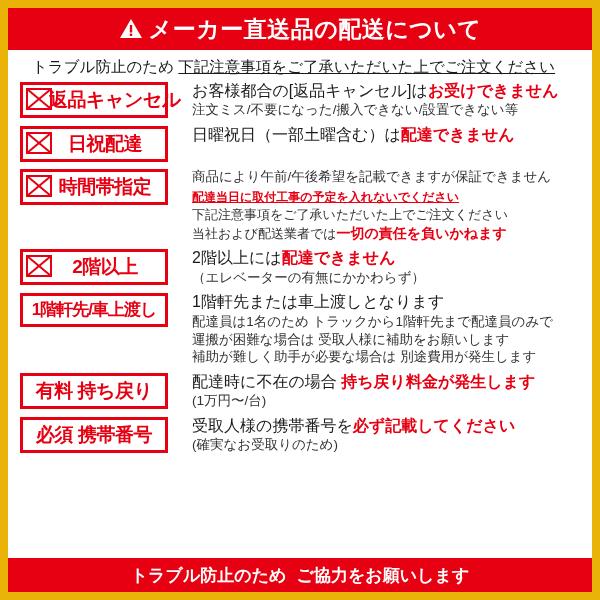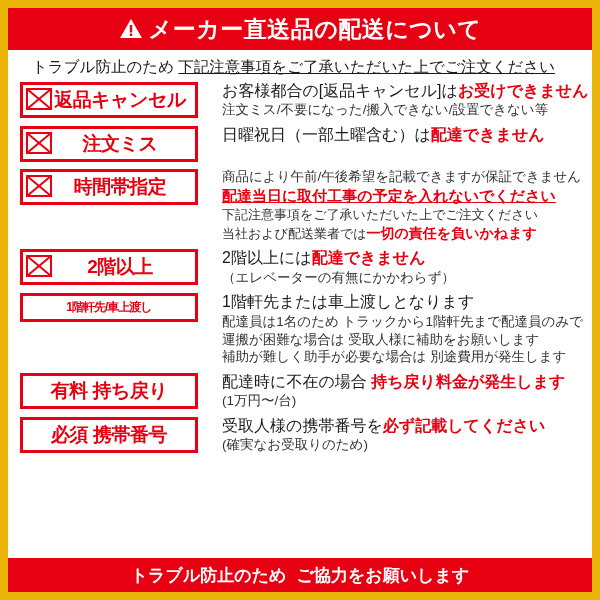--- a/index.html
+++ b/index.html
@@ -58,36 +58,36 @@
   .rows {
     padding: 0 10px 0 12px;
   }
   .row {
     display: flex;
     align-items: flex-start;
     margin-bottom: 6px;
   }
   .tag {
     flex: 0 0 auto;
-    width: 178px;
+    width: 148px;
     box-sizing: border-box;
     border: 3px solid #e60012;
     color: #e60012;
     font-weight: bold;
     font-size: 19px;
     line-height: 1;
     padding: 5px 4px 6px 4px;
     text-align: center;
     position: relative;
     margin-top: 1px;
     white-space: nowrap;
     letter-spacing: -0.5px;
   }
   .tag.small {
-    font-size: 12px;
+    font-size: 17px;
     letter-spacing: -1px;
   }
   .tag .cross {
     position: absolute;
     left: 3px;
     top: 3px;
     width: 26px;
     height: 22px;
     pointer-events: none;
   }
@@ -120,21 +120,21 @@
     line-height: 1.35;
   }
   .em {
     color: #e60012;
     font-weight: bold;
   }
   .hl {
     color: #e60012;
     font-weight: bold;
     text-decoration: underline;
-    font-size: 15px;
+    font-size: 12px;
   }
 
   
   .footer {
     position: absolute;
     left: 0;
     right: 0;
     bottom: 0;
     height: 34px;
     background: #e60012;
@@ -181,21 +181,21 @@
           <div class="line sub"><span>注文ミス/不要になった/搬入できない/設置できない等</span></div>
         </div>
       </div>
       <div class="row">
         <div class="tag"><span class="cross">
             <svg width="26" height="22" viewBox="0 0 26 22">
               <rect x="1" y="1" width="24" height="20" fill="none" stroke="#e60012" stroke-width="2"></rect>
               <line x1="1" y1="1" x2="25" y2="21" stroke="#e60012" stroke-width="2"></line>
               <line x1="25" y1="1" x2="1" y2="21" stroke="#e60012" stroke-width="2"></line>
             </svg>
-          </span><span class="tag-text">注文ミス</span></div>
+          </span><span class="tag-text">日祝配達</span></div>
         <div class="body-col">
           <div class="line"><span>日曜祝日（一部土曜含む）は</span><span class="em">配達できません</span></div>
         </div>
       </div>
       <div class="row">
         <div class="tag"><span class="cross">
             <svg width="26" height="22" viewBox="0 0 26 22">
               <rect x="1" y="1" width="24" height="20" fill="none" stroke="#e60012" stroke-width="2"></rect>
               <line x1="1" y1="1" x2="25" y2="21" stroke="#e60012" stroke-width="2"></line>
               <line x1="25" y1="1" x2="1" y2="21" stroke="#e60012" stroke-width="2"></line>

